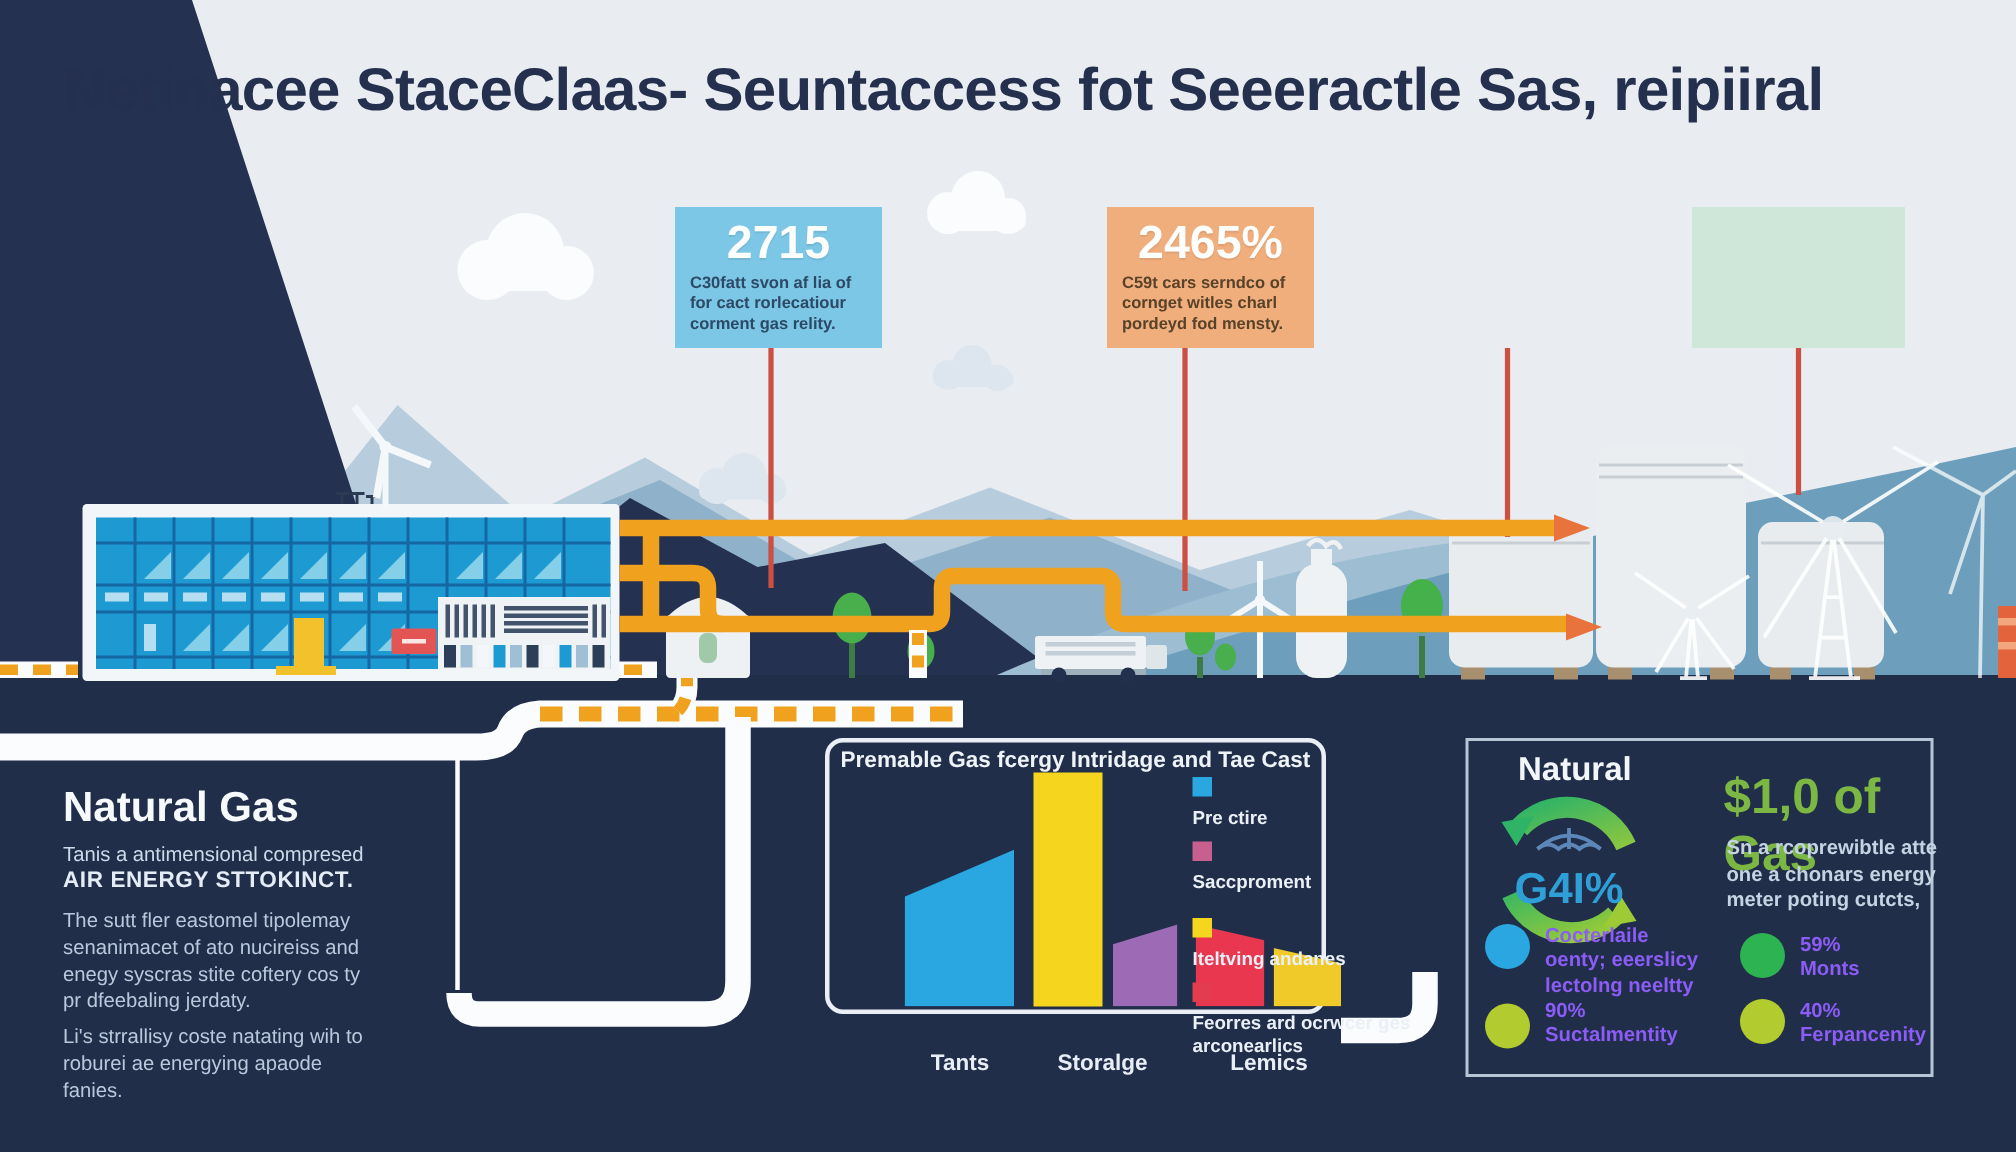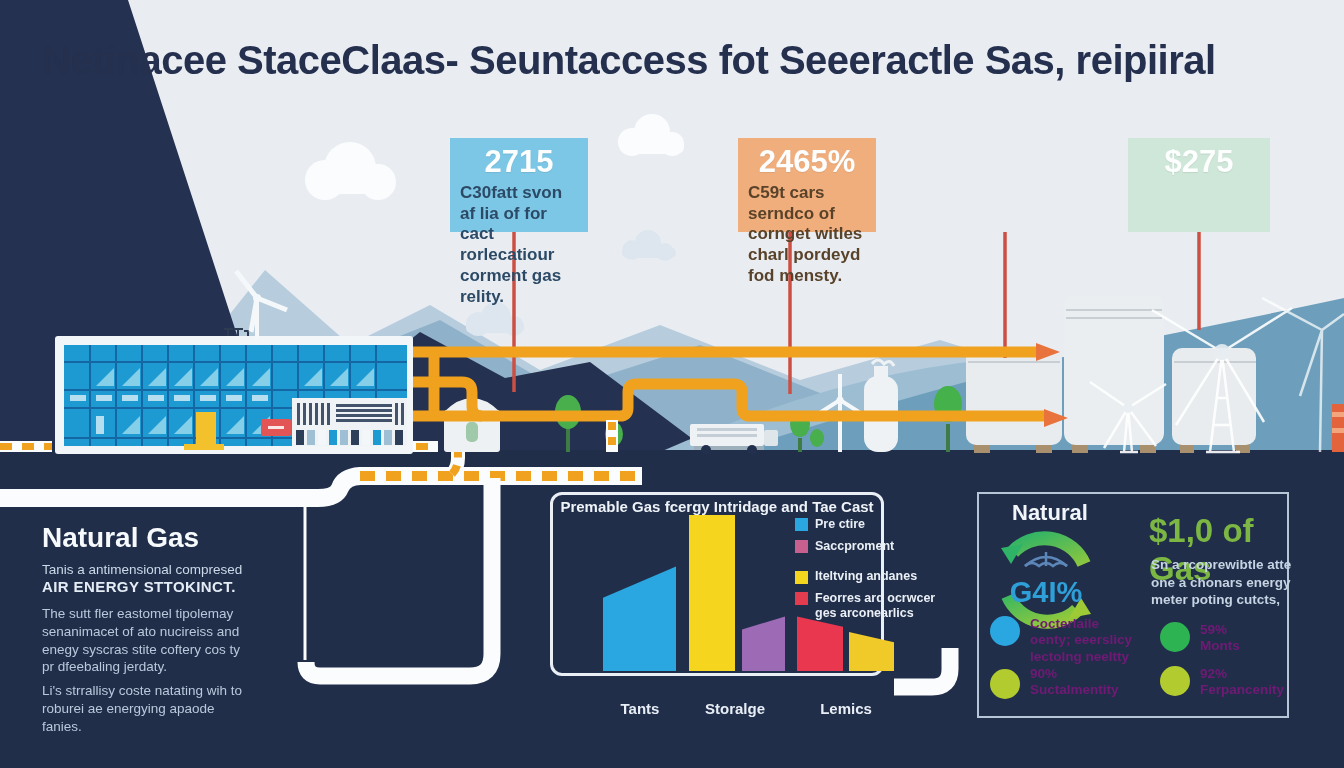--- a/index.html
+++ b/index.html
@@ -11,21 +11,21 @@
 
   .main-title{
     position:absolute;left:42px;top:38px;width:1180px;margin:0;
     font-size:40px;font-weight:700;color:#24304e;letter-spacing:-0.5px;
   }
 
   .card{position:absolute;top:138px;height:94px;box-sizing:border-box;
         padding:5px 10px 6px;}
   .card .val{display:block;text-align:center;font-size:31px;font-weight:700;
         color:#fdfefe;margin:1px 0 3px;text-shadow:0 1px 1px rgba(0,0,0,.08);}
-  .card .desc{display:block;font-size:17px;line-height:1.22;font-weight:700;}
+  .card .desc{display:block;font-size:11px;line-height:1.22;font-weight:700;}
   .card1{left:450px;width:138px;background:#7cc6e6;}
   .card1 .desc{color:#2c4a66;}
   .card2{left:738px;width:138px;background:#f1ae7d;}
   .card2 .desc{color:#59422a;}
   .card3{left:922px;width:154px;background:#f2b286;}
   .card3 .desc{color:#59422a;}
   .card4{left:1128px;width:142px;background:#cfe7d9;}
   .card4 .desc{color:#3f5f58;}
 
   .left-block{position:absolute;left:42px;top:522px;width:230px;color:#fff;}
@@ -40,37 +40,37 @@
              box-sizing:border-box;border:3px solid #e9eff5;border-radius:12px;}
   .chart-title{position:absolute;left:0;top:3px;width:100%;text-align:center;
              font-size:15px;font-weight:700;color:#eef3f8;}
   .bar{position:absolute;bottom:2px;}
   .bar0{left:50px;width:73px;clip-path:polygon(0 30%,100% 0,100% 100%,0 100%);}
   .bar1{left:136px;width:46px;}
   .bar2{left:189px;width:43px;clip-path:polygon(0 24%,100% 0,100% 100%,0 100%);}
   .bar3{left:244px;width:46px;clip-path:polygon(0 0,100% 19%,100% 100%,0 100%);}
   .bar4{left:296px;width:45px;clip-path:polygon(0 0,100% 26%,100% 100%,0 100%);}
   .legend{position:absolute;left:242px;top:22px;width:158px;}
-  .lg-row{display:flex;gap:7px;align-items:flex-start;margin-bottom:7px;}
-  .lg-row.gap{margin-top:15px;align-items:flex-end;}
+  .lg-row{display:flex;gap:7px;align-items:flex-start;margin-bottom:7px;flex-direction:column;}
+  .lg-row.gap{margin-top:15px;}
   .lg-sw{width:13px;height:13px;flex:0 0 13px;margin-top:1px;}
   .lg-tx{font-size:12.5px;font-weight:700;color:#eaf0f6;line-height:1.2;}
   .xlab{position:absolute;top:700px;font-size:15px;font-weight:700;color:#e8eef5;
         text-align:center;}
 
   .right-panel{position:absolute;left:977px;top:492px;width:312px;height:226px;
         box-sizing:border-box;border:2px solid #b6c6d6;}
   .rp-heading{position:absolute;left:33px;top:6px;font-size:22px;font-weight:700;color:#f2f6fa;}
   .rp-icon{position:absolute;left:8px;top:28px;width:118px;height:118px;}
   .rp-headline{position:absolute;left:170px;top:18px;font-size:33px;font-weight:700;color:#7cb743;}
   .rp-sub{position:absolute;left:172px;top:62px;width:142px;font-size:13.5px;
         color:#c5d3e2;line-height:1.3;font-weight:600;}
   .rstat{position:absolute;display:flex;gap:10px;align-items:flex-start;}
   .rstat .dot{width:30px;height:30px;border-radius:50%;flex:0 0 30px;}
-  .rstat .tx{font-size:13.5px;color:#701a75;line-height:1.22;font-weight:600;}
+  .rstat .tx{font-size:13.5px;color:#8b5cf6;line-height:1.22;font-weight:600;}
   .rstat .tx b{display:block;font-weight:700;}
   .rs0{left:11px;top:122px;} .rs0 .tx{width:118px;}
   .rs1{left:181px;top:128px;}
   .rs2{left:11px;top:172px;align-items:flex-end;}
   .rs3{left:181px;top:172px;}
 </style>
 </head>
 <body>
 
 <div class="canvas">
@@ -306,21 +306,20 @@
 
   <div class="card card1">
     <span class="val">2715</span>
     <span class="desc">C30fatt svon af lia of for cact rorlecatiour corment gas relity.</span>
   </div>
   <div class="card card2">
     <span class="val">2465%</span>
     <span class="desc">C59t cars serndco of cornget witles charl pordeyd fod mensty.</span>
   </div>
   <div class="card card4">
-    <span class="val">$275</span>
   </div>
 
   <div class="left-block">
     <h2>Natural Gas</h2>
     <p class="lb-sub1">Tanis a antimensional compresed</p>
     <p class="lb-sub2">AIR ENERGY STTOKINCT.</p>
     <p class="lb-para">The sutt fler eastomel tipolemay senanimacet of ato nucireiss and enegy syscras stite coftery cos ty pr dfeebaling jerdaty.</p>
     <p class="lb-footer">Li's strrallisy coste natating wih to roburei ae energying apaode fanies.</p>
   </div>
 
@@ -388,17 +387,17 @@
     <div class="rstat rs1">
       <span class="dot" style="background: rgb(46, 179, 83);"></span>
       <span class="tx"><b>59%</b><span>Monts</span></span>
     </div>
     <div class="rstat rs2">
       <span class="dot" style="background: rgb(178, 203, 46);"></span>
       <span class="tx"><b>90%</b><span>Suctalmentity</span></span>
     </div>
     <div class="rstat rs3">
       <span class="dot" style="background: rgb(178, 203, 46);"></span>
-      <span class="tx"><b>92%</b><span>Ferpancenity</span></span>
+      <span class="tx"><b>40%</b><span>Ferpancenity</span></span>
     </div>
   </div>
 
 </div>
 
 </body></html>

